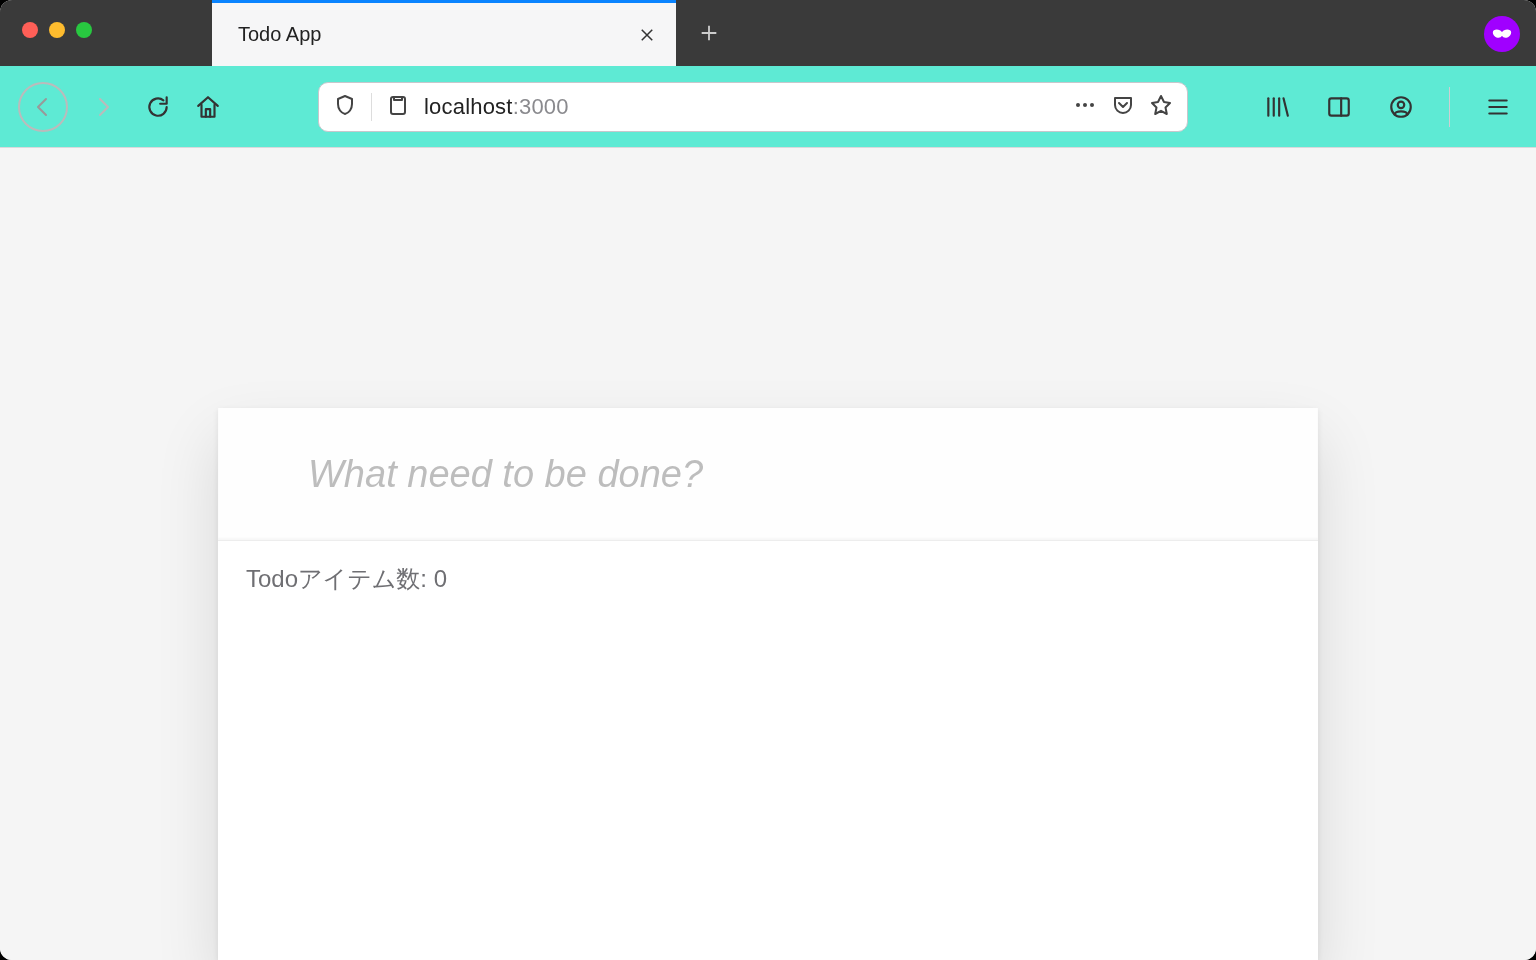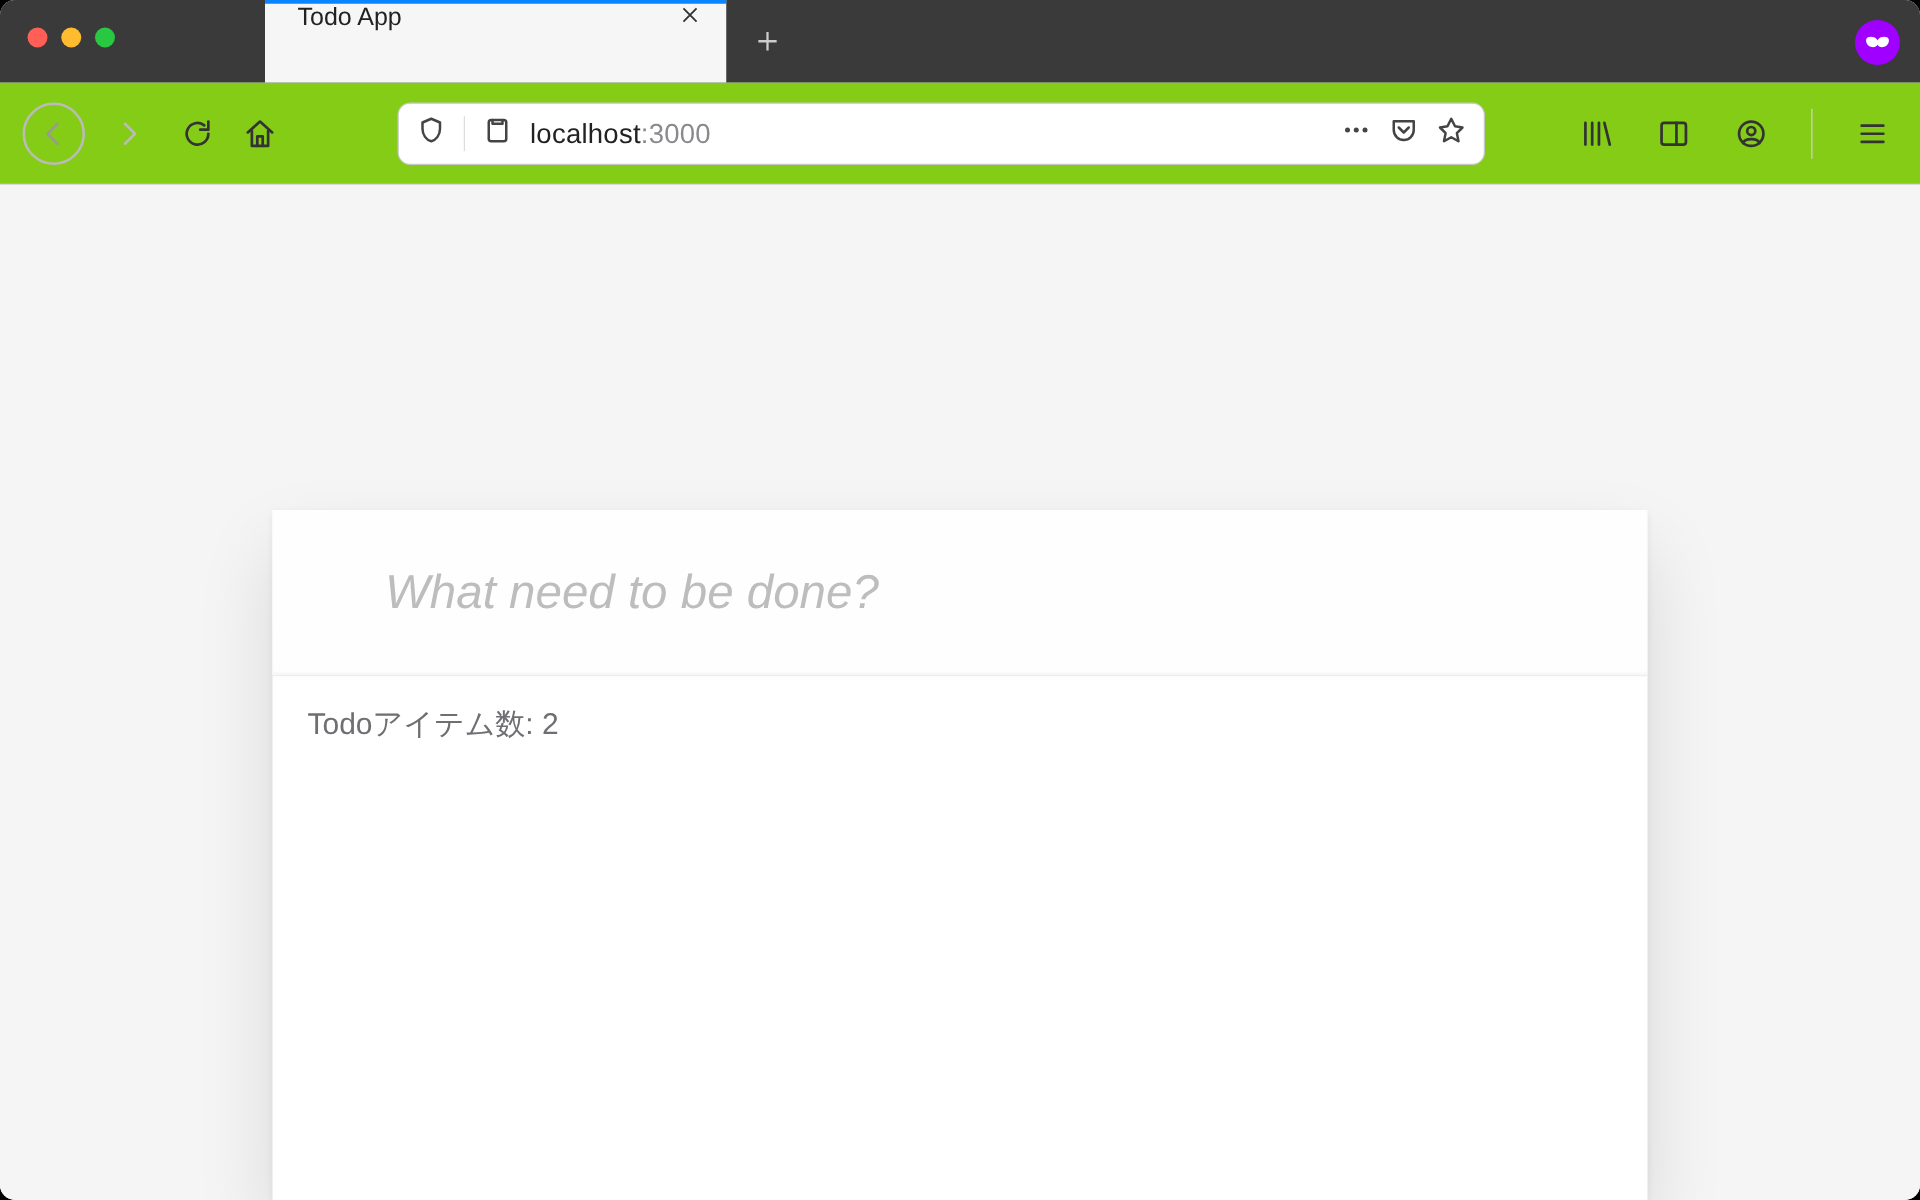--- a/index.html
+++ b/index.html
@@ -3,30 +3,30 @@
 <meta charset="utf-8">
 <style>
   * { box-sizing: border-box; margin:0; padding:0; }
   html,body { width:1536px; height:960px; font-family: -apple-system, BlinkMacSystemFont, "Segoe UI", Helvetica, Arial, sans-serif; background:#000; }
   .window { width:1536px; height:960px; background:#fff; position:relative; overflow:hidden; border-radius:12px;}
   
   .titlebar { height:66px; background:#3a3a3a; display:flex; align-items:flex-end; position:relative; }
   .traffic-lights { position:absolute; top:22px; left:22px; display:flex; gap:11px; }
   .tl { width:16px; height:16px; border-radius:50%; }
   .tl.red{background:#ff5f57;} .tl.yellow{background:#febc2e;} .tl.green{background:#28c840;}
-  .tab { margin-left:212px; height:66px; width:369px; background:#f6f6f7; display:flex; align-items:flex-start; padding:0 20px 0 26px; position:relative; border-top:3px solid #0a84ff;}
+  .tab { margin-left:212px; height:66px; width:464px; background:#f6f6f7; display:flex; align-items:center; padding:0 20px 0 26px; position:relative; border-top:3px solid #0a84ff;}
   .tab-title { flex:1; font-size:20px; color:#222; }
   .tab-close { width:18px; height:18px; display:flex; align-items:center; justify-content:center; color:#333; cursor:pointer;}
   .tab-close svg{width:18px;height:18px;stroke:#333;stroke-width:2;}
   .new-tab { width:66px; height:66px; display:flex; align-items:center; justify-content:center; color:#ddd; cursor:pointer;}
   .new-tab svg{width:22px;height:22px;stroke:#ccc;stroke-width:2;}
   .mask-badge { position:absolute; right:16px; top:16px; width:36px; height:36px; border-radius:50%; background:#a000ff; display:flex; align-items:center; justify-content:center;}
   .mask-badge svg{width:22px;height:12px;}
   
-  .toolbar { height:82px; background:#84cc16; border-bottom:1px solid #d9d9dc; display:flex; align-items:center; padding:0 18px; gap:10px; }
+  .toolbar { height:82px; background:#5eead4; border-bottom:1px solid #d9d9dc; display:flex; align-items:center; padding:0 18px; gap:10px; }
   .nav-btn { width:50px; height:50px; border-radius:50%; display:flex; align-items:center; justify-content:center; color:#666; cursor:pointer;}
   .nav-btn.back { border:2px solid #bbb; color:#888;}
   .nav-btn svg{width:24px;height:24px;stroke:currentColor;stroke-width:2;fill:none;stroke-linecap:round;stroke-linejoin:round;}
   .nav-btn.back svg{stroke:#999;}
   .tb-icon { width:40px; height:40px; display:flex; align-items:center; justify-content:center; color:#333; cursor:pointer;}
   .tb-icon svg{width:26px;height:26px;stroke:currentColor;stroke-width:2;fill:none;stroke-linecap:round;stroke-linejoin:round;}
   .urlbar { flex:0 0 870px; margin-left:80px; height:50px; border:1px solid #c7c7cc; border-radius:10px; background:#fff; display:flex; align-items:center; padding:0 14px; gap:14px;}
   .urlbar .url-text { flex:1; font-size:22px; color:#222; letter-spacing:0.2px;}
   .urlbar .url-text .port{ color:#8a8a8e;}
   .urlbar svg{width:24px;height:24px;stroke:#444;stroke-width:2;fill:none;stroke-linecap:round;stroke-linejoin:round;}
@@ -158,17 +158,17 @@
         <svg viewBox="0 0 24 24">
             <path d="M4 6 H20 M4 12 H20 M4 18 H20"></path>
           </svg>
       </div>
     </div>
   </div>
 
   <div class="page">
     <div class="todoapp">
       <input class="todo-input" type="text" placeholder="What need to be done?" style="">
-      <div class="todo-footer">Todoアイテム数: 2</div>
+      <div class="todo-footer">Todoアイテム数: 0</div>
     </div>
   </div>
 
 </div>
 
 </body></html>

